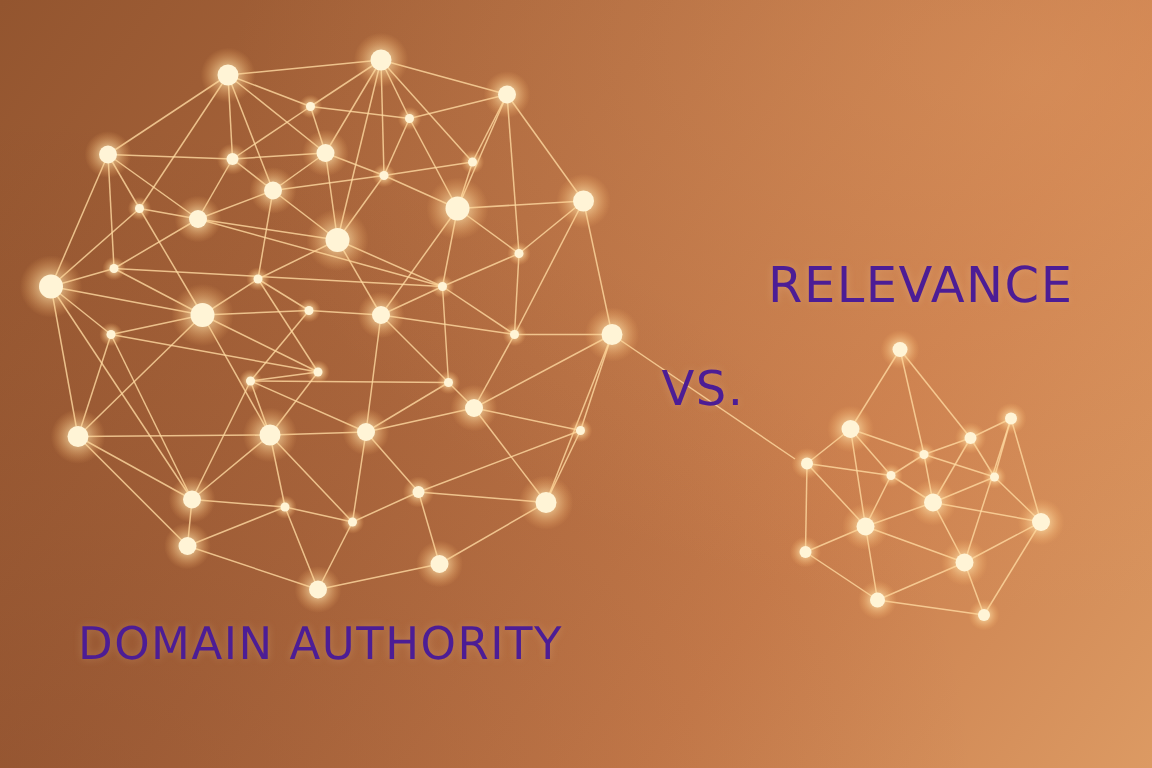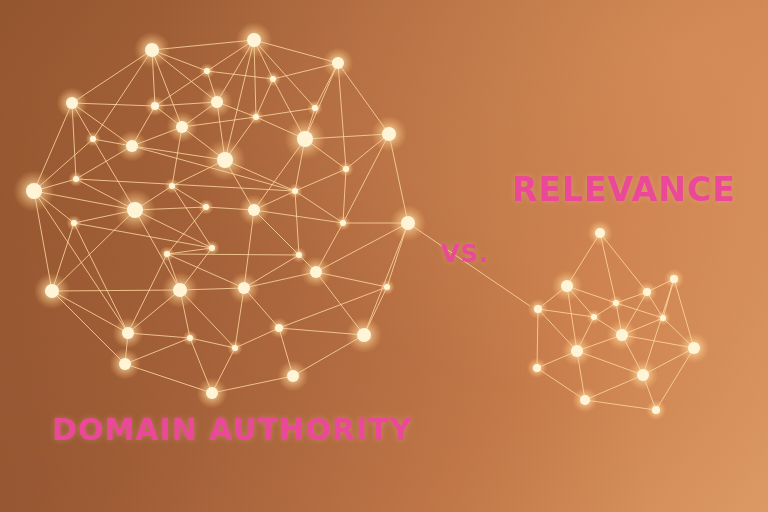--- a/index.html
+++ b/index.html
@@ -9,27 +9,27 @@
     font-family: "DejaVu Sans", sans-serif;
   }
   .vignette {
     position: absolute; inset: 0;
     background: radial-gradient(ellipse at 90% 10%, rgba(240,170,110,0.35) 0%, rgba(0,0,0,0) 55%),
                 radial-gradient(ellipse at 0% 100%, rgba(90,40,20,0.25) 0%, rgba(0,0,0,0) 60%);
     pointer-events: none;
   }
   svg.net { position: absolute; left: 0; top: 0; }
   .label {
-    position: absolute; color: #ec4899; font-weight: bold;
+    position: absolute; color: #4c1d95; font-weight: normal;
     letter-spacing: 1px; white-space: nowrap;
     text-shadow: 0 0 6px rgba(255,220,170,0.25);
   }
   .label-domain { left: 52px; top: 412px; font-size: 30px; }
   .label-relevance { left: 512px; top: 170px; font-size: 33px; }
-  .label-vs { left: 441px; top: 240px; font-size: 24px; }
+  .label-vs { left: 441px; top: 240px; font-size: 32px; }
 </style>
 </head>
 <body>
 
 <div class="vignette"></div>
 
 <svg class="net" width="768" height="512" viewBox="0 0 768 512">
   <defs>
     <radialGradient id="glow" cx="50%" cy="50%" r="50%">
       <stop offset="0%" stop-color="#fff7df" stop-opacity="0.95"></stop>

